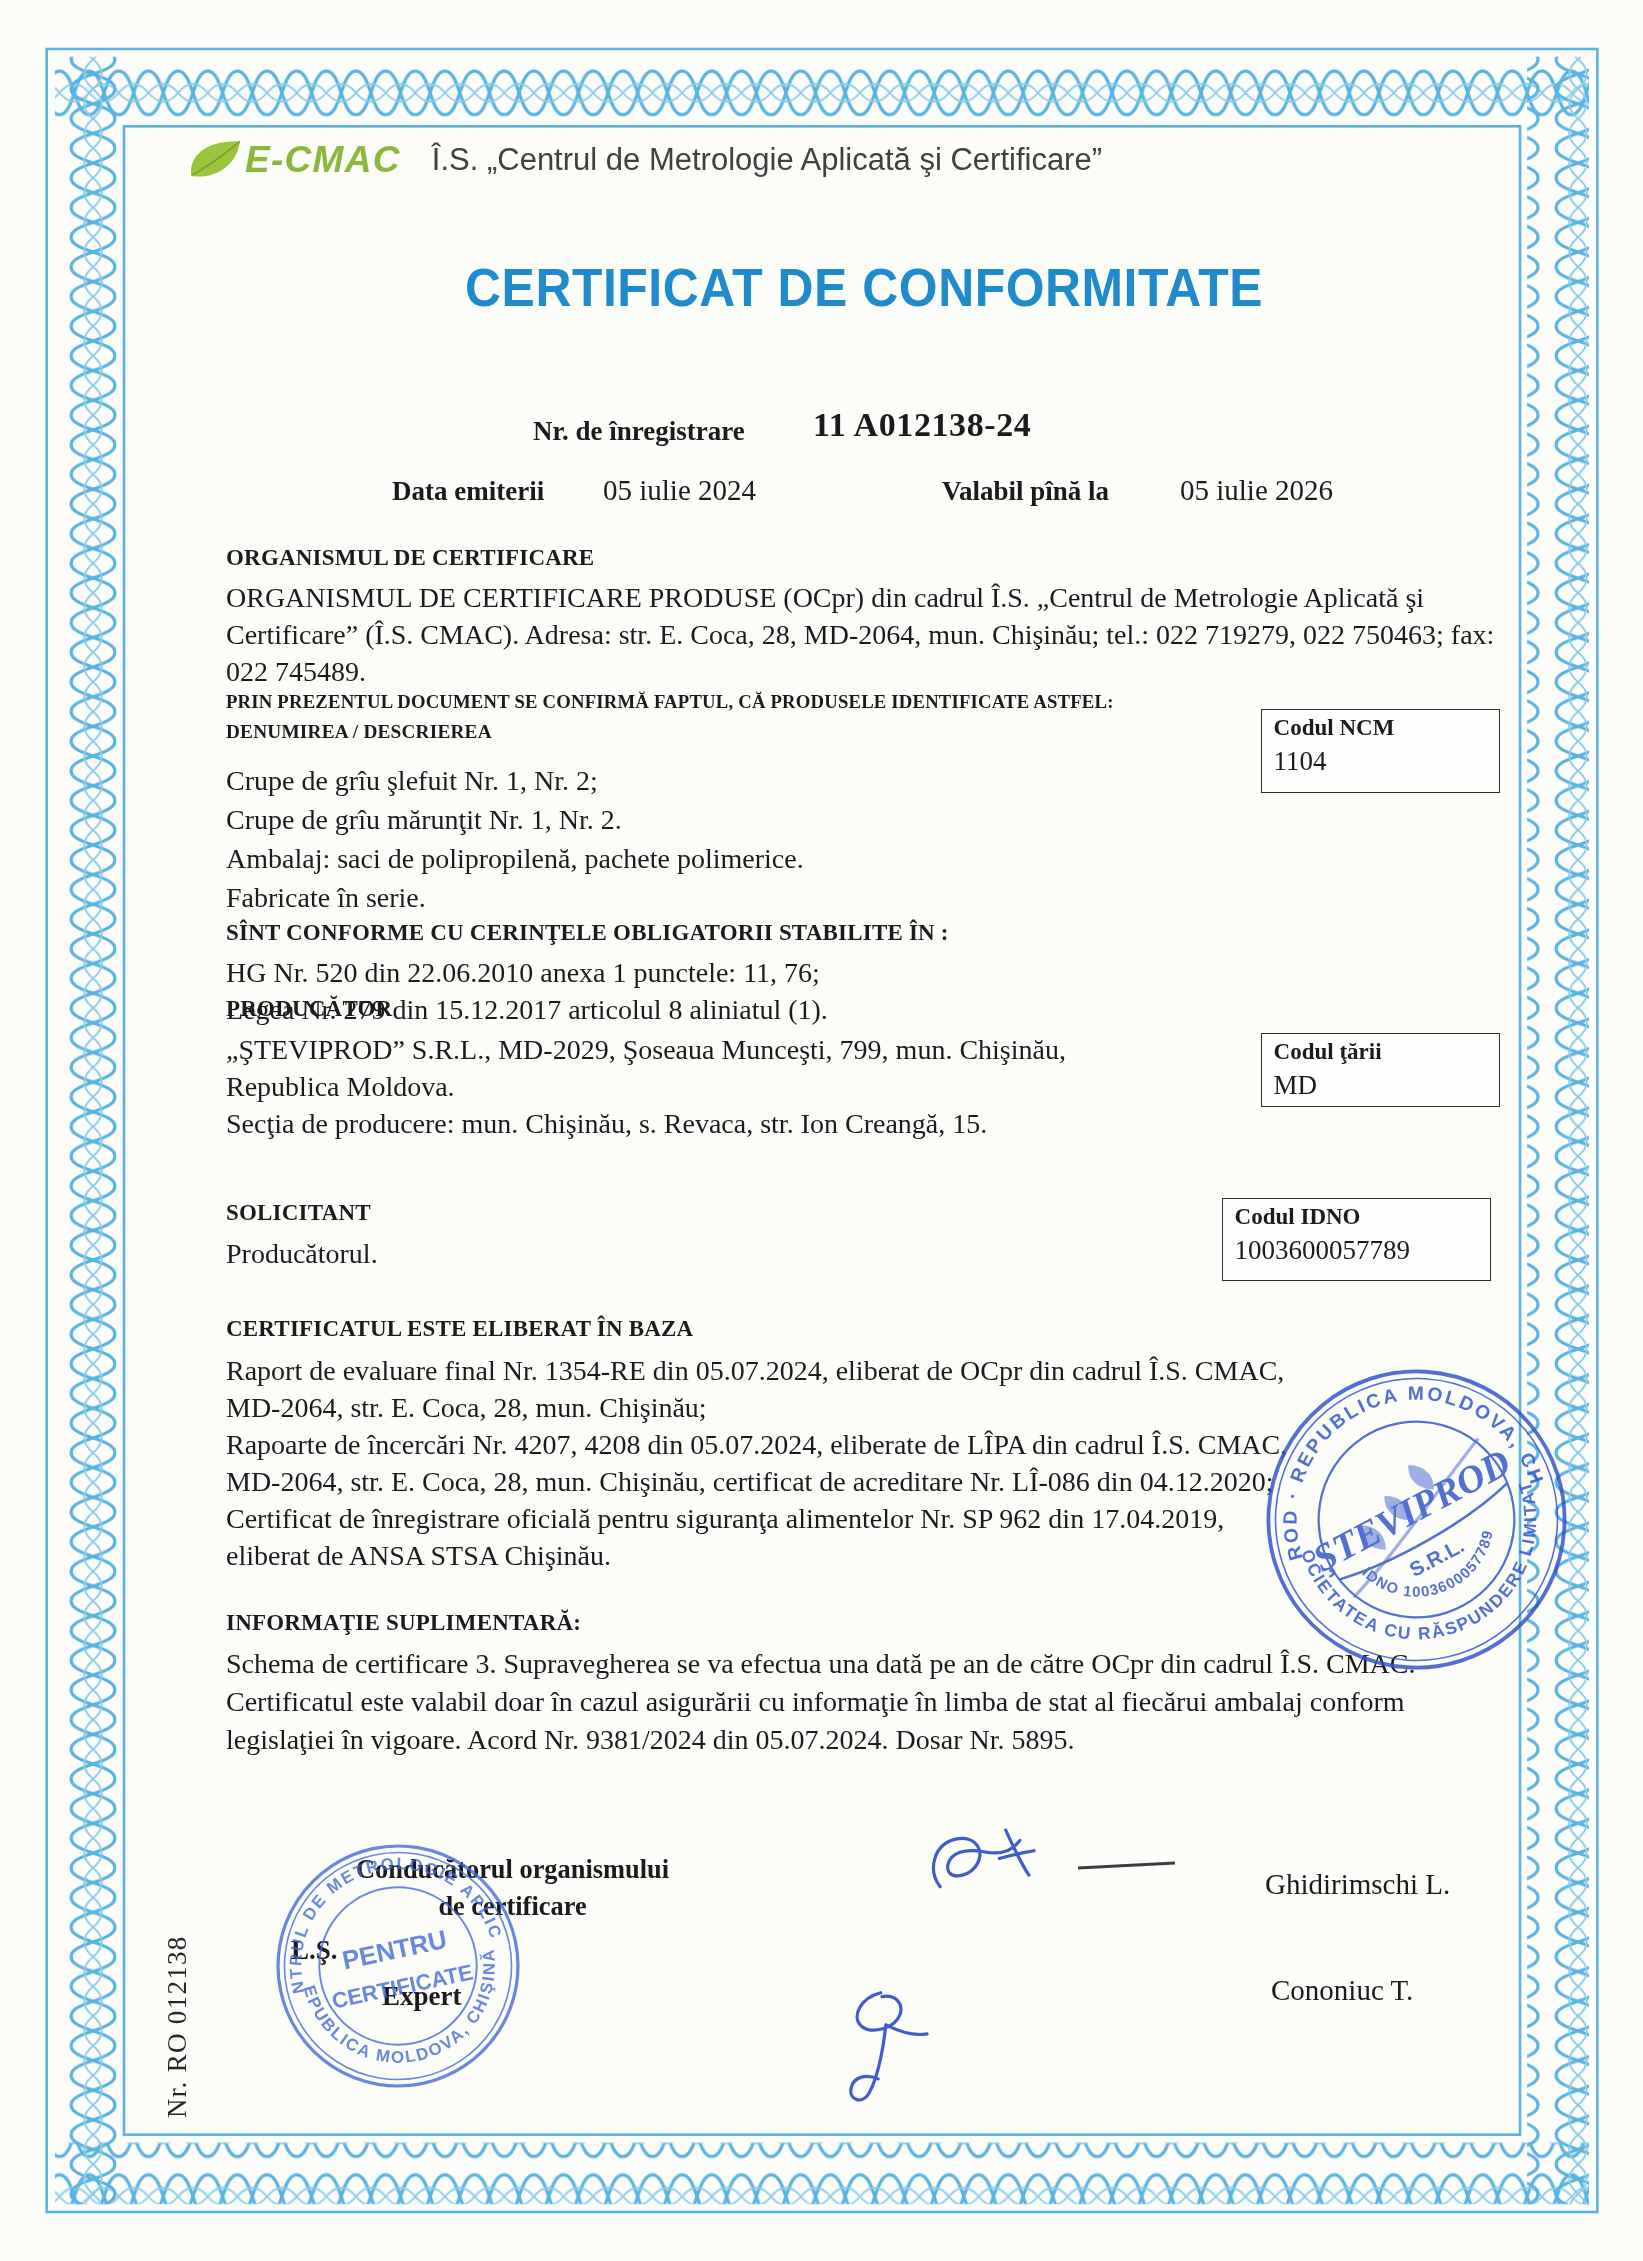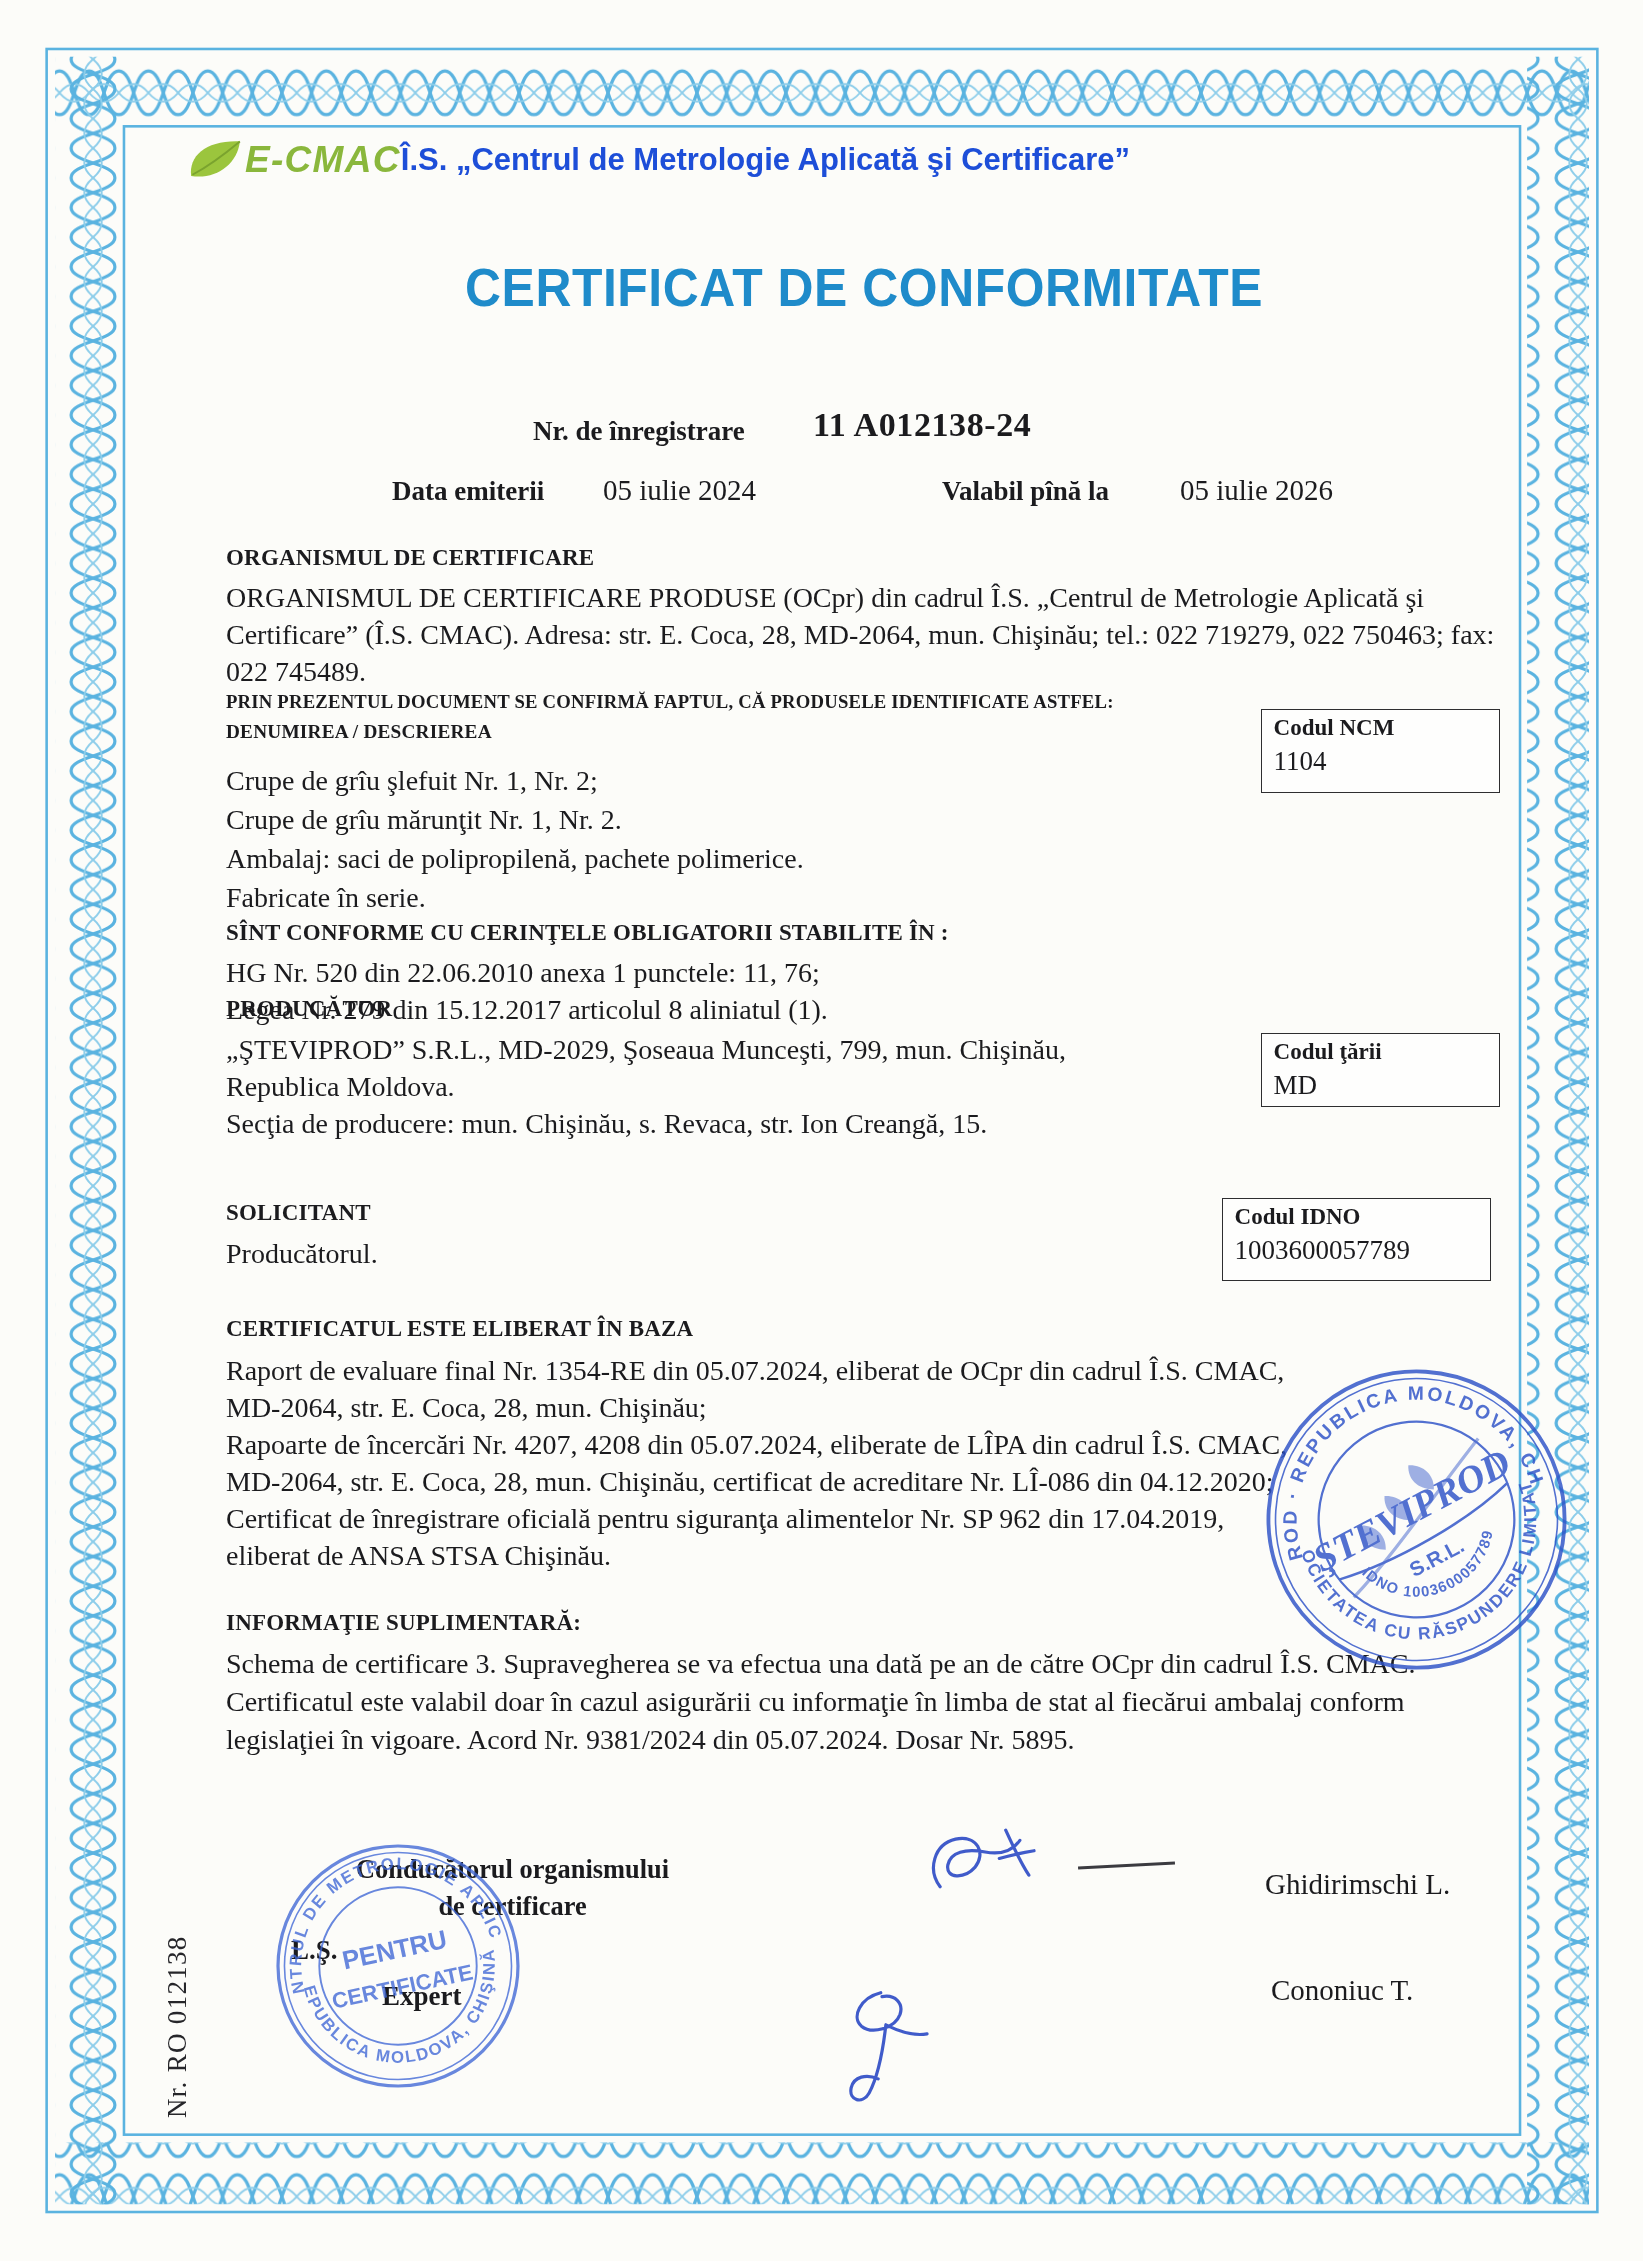--- a/index.html
+++ b/index.html
@@ -19,21 +19,21 @@
   
   .logo-row { position: absolute; left: 186px; top: 135px; display: flex; align-items: center; }
   .logo-leaf { width: 59px; height: 50px; }
   .logo-text {
     font-family: "Liberation Sans", sans-serif;
     font-style: italic; font-weight: bold;
     font-size: 37px; color: #8ab73c; letter-spacing: 1.3px; margin-left: 0;
   }
   .org-name {
     font-family: "Liberation Sans", sans-serif;
-    font-weight: bold; font-size: 31px; color: #1d4ed8; 
+    font-weight: normal; font-size: 31px; color: #404040; margin-left: 31px;
   }
   .doc-title {
     position: absolute; left: 226px; top: 257px; width: 1276px;
     text-align: center;
     font-family: "Liberation Sans", sans-serif;
     font-weight: bold; font-size: 53px; color: #1f8bca;
     transform: scaleX(0.94); transform-origin: center;
     letter-spacing: 0.6px;
   }
 

